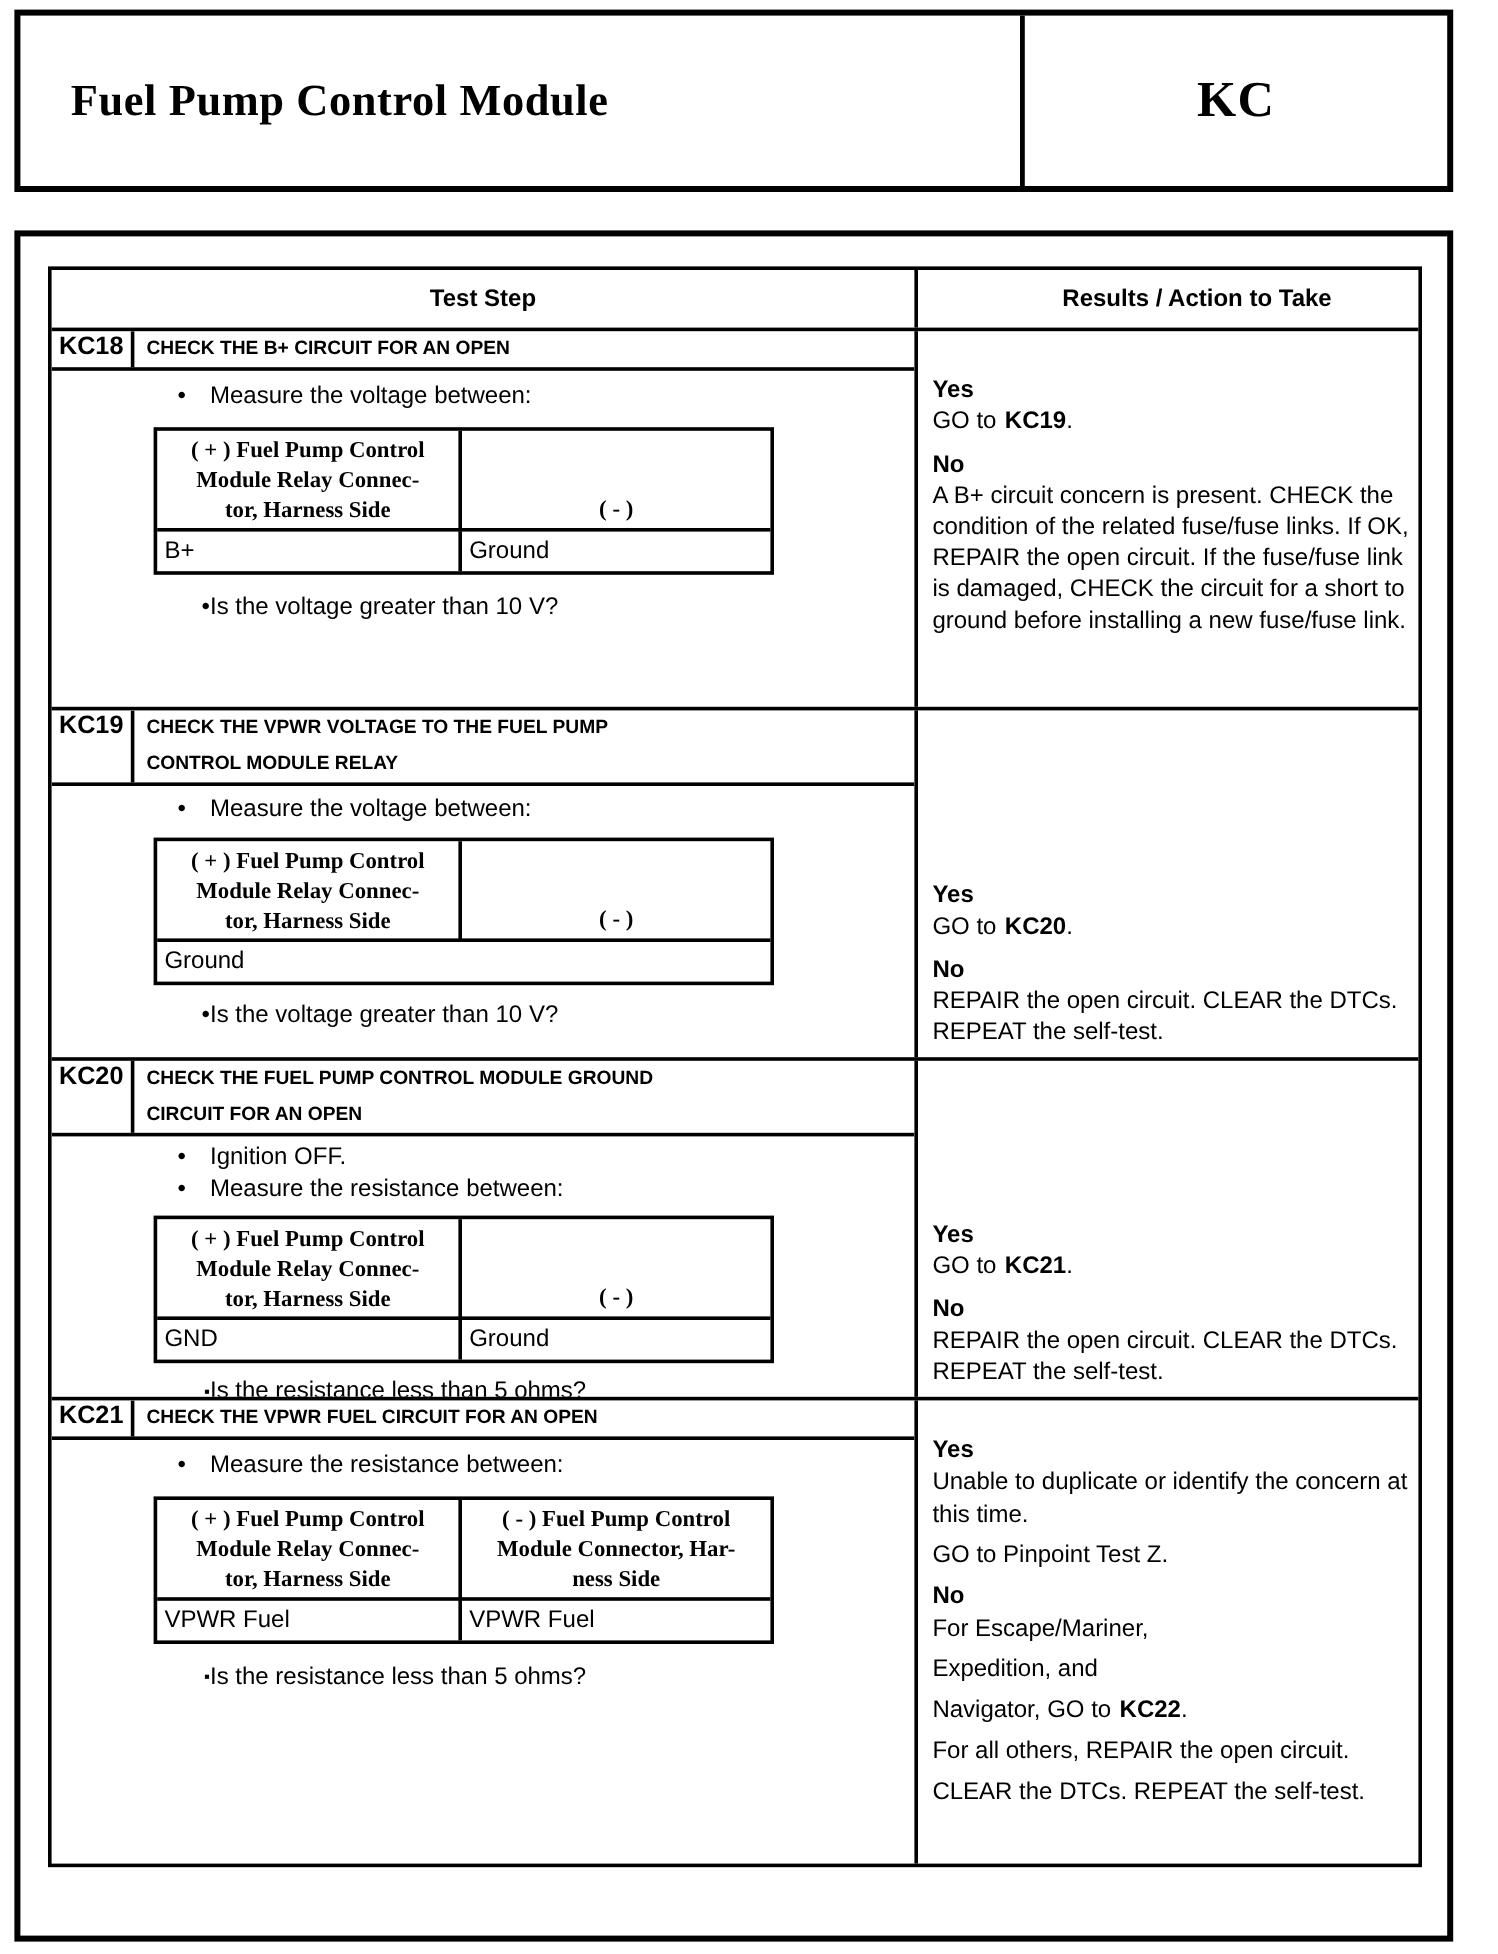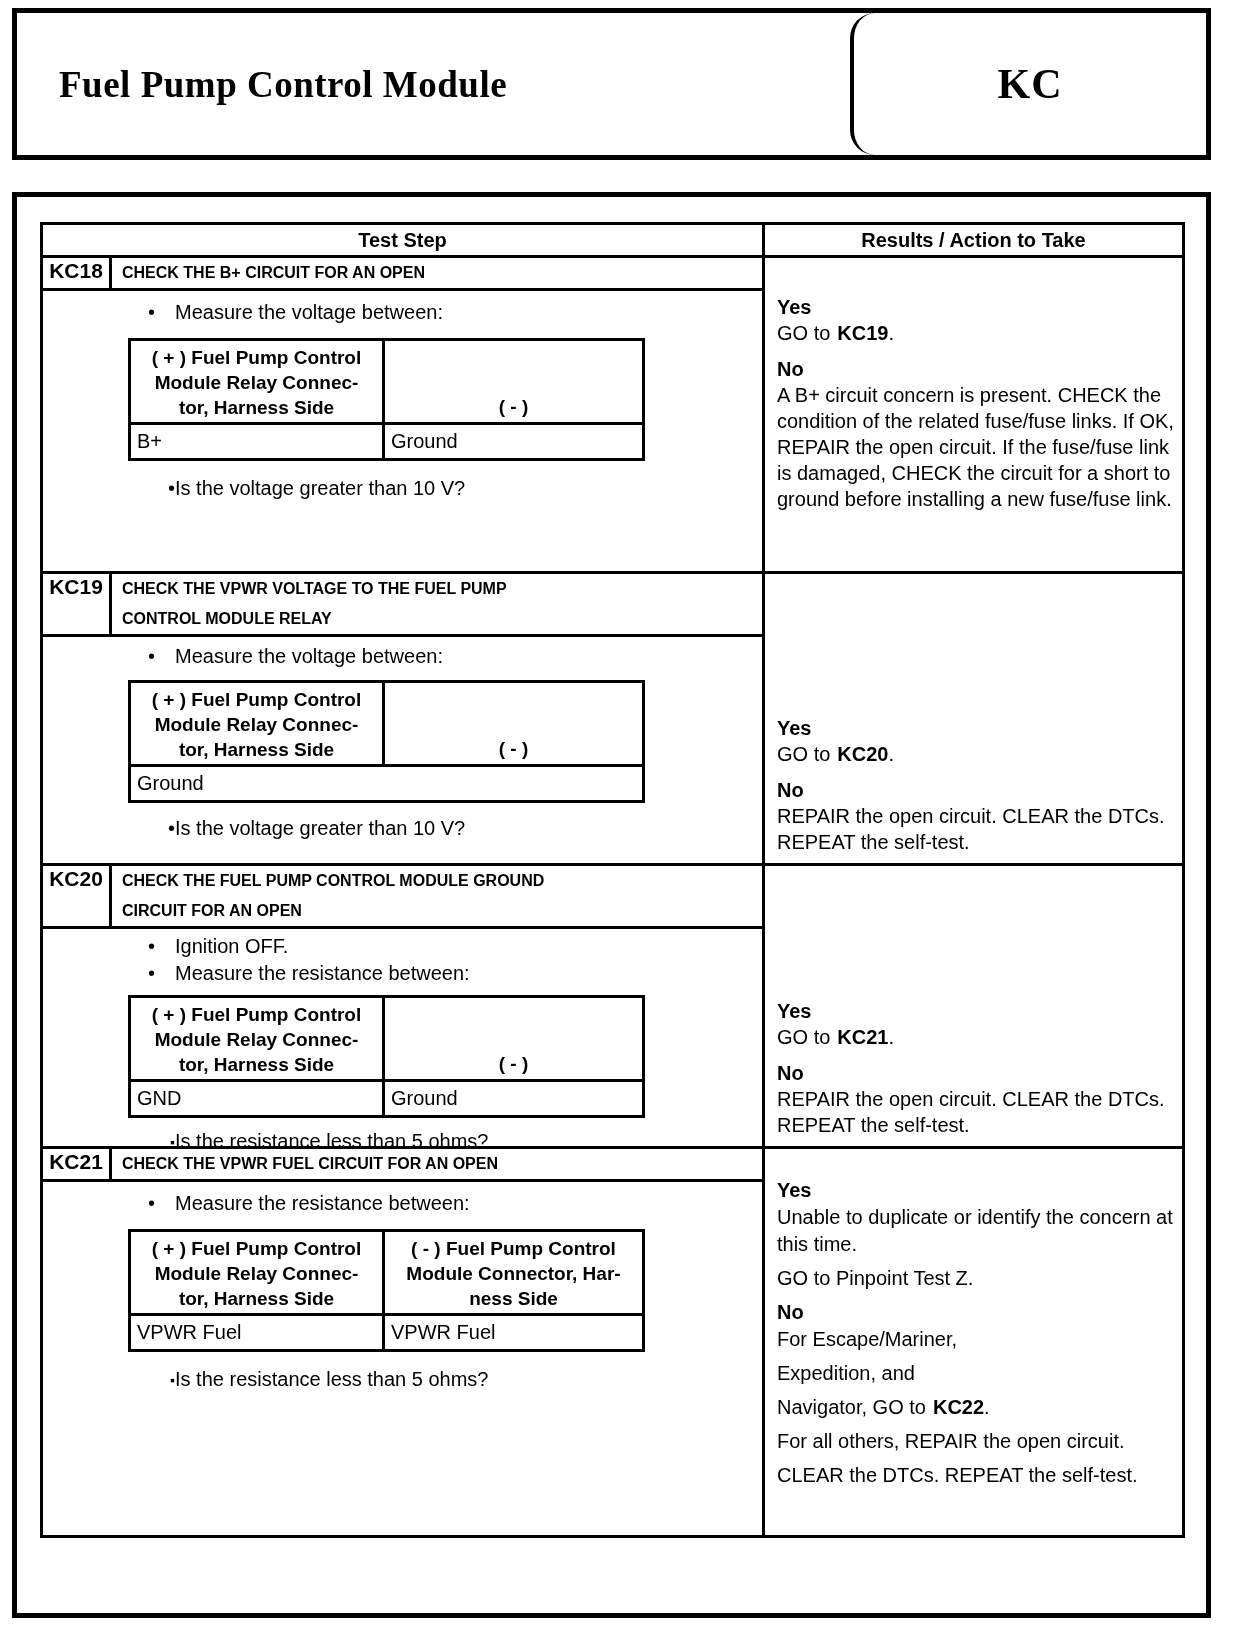--- a/index.html
+++ b/index.html
@@ -6,31 +6,31 @@
   body{width:1248px;height:1628px;position:relative;color:#000;
        font-family:"Liberation Sans",sans-serif;-webkit-font-smoothing:none;}
 
   
   .header-box{position:absolute;left:12px;top:8px;width:1199px;height:152px;
               border:5px solid #000;box-sizing:border-box;display:grid;
               grid-template-columns:833px 1fr;}
   .header-left{display:flex;align-items:center;padding-left:42px;}
   .page-title{font-family:"Liberation Serif",serif;font-weight:bold;font-size:37px;
               letter-spacing:.5px;}
-  .header-right{border-left:4px solid #000;display:flex;align-items:center;justify-content:center;border-radius:25px;}
+  .header-right{border-left:4px solid #000;display:flex;align-items:center;justify-content:center;}
   .section-code{font-family:"Liberation Serif",serif;font-weight:bold;font-size:42px;letter-spacing:1px;}
 
   
   .main-box{position:absolute;left:12px;top:192px;width:1199px;height:1426px;
             border:5px solid #000;box-sizing:border-box;}
 
   
   .inner{position:absolute;left:23px;top:25px;width:1145px;border:3px solid #000;
          box-sizing:border-box;}
-  .hdr-row{display:grid;grid-template-columns:722px 417px;height:30px;}
+  .hdr-row{display:grid;grid-template-columns:722px 417px;height:48px;gap:24px;}
   .hdr-cell{font-weight:bold;font-size:20px;display:flex;align-items:center;justify-content:center;}
   .hdr-cell.left{border-right:3px solid #000;}
 
   .step-row{display:grid;grid-template-columns:722px 417px;border-top:3px solid #000;
             box-sizing:border-box;}
   .r18{height:316px;} .r19{height:292px;} .r20{height:283px;} .r21{height:389px;}
   .step-left{border-right:3px solid #000;box-sizing:border-box;overflow:hidden;}
 
   .title-bar{display:flex;border-bottom:3px solid #000;}
   .id-box{width:66px;flex:0 0 66px;border-right:3px solid #000;display:flex;
@@ -46,21 +46,21 @@
   .dot{width:27px;flex:0 0 27px;}
   .dot::before{content:"•";font-size:20px;}
   .dot.sq::before{content:"▪";font-size:14px;position:relative;top:-1px;}
   .q{font-weight:normal;text-align:right;}
   .mt14{margin-top:14px;} .mt12{margin-top:12px;} .mt10{margin-top:10px;}
 
   .meas{display:grid;grid-template-columns:254px 257px;width:517px;
         border:3px solid #000;box-sizing:border-box;}
   .mh{min-height:84px;border-bottom:3px solid #000;font-weight:bold;font-size:19px;
       line-height:25px;text-align:center;white-space:pre-line;box-sizing:border-box;
-      padding:4px 2px 2px;}
+      padding:4px 2px 2px;font-family:Liberation Serif, serif;}
   .mh.pos{border-right:3px solid #000;}
   .mh.negonly{display:flex;align-items:flex-end;justify-content:center;padding-bottom:3px;}
   .mv{height:33px;display:flex;align-items:center;padding:0 6px;font-size:20px;box-sizing:border-box;}
   .mv.pos{border-right:3px solid #000;}
   .mg12{margin-top:12px;} .mg10{margin-top:10px;} .mg8{margin-top:8px;}
 
   
   .res{padding-left:12px;padding-right:8px;font-size:20px;line-height:26px;
        display:flex;flex-direction:column;box-sizing:border-box;}
   .res.top18{padding-top:36px;}

